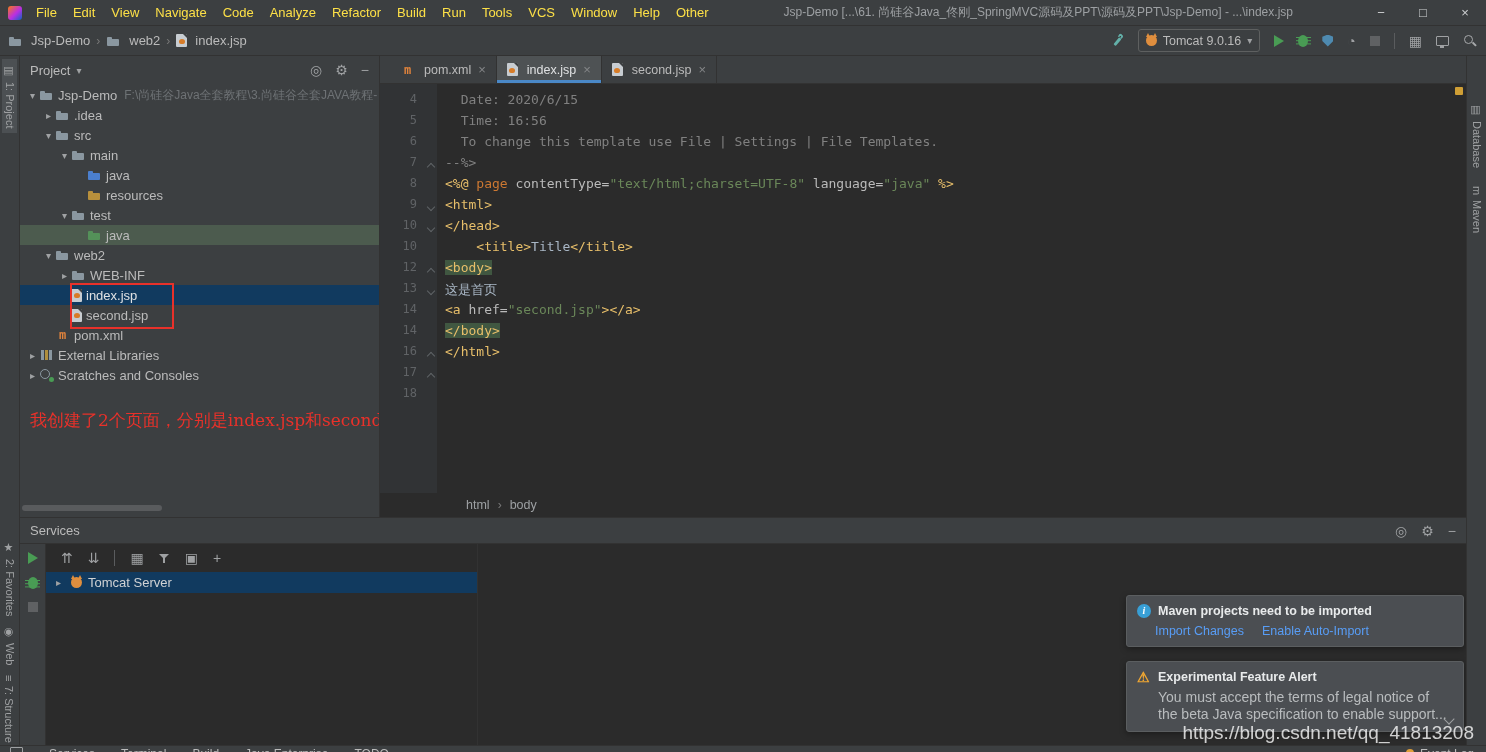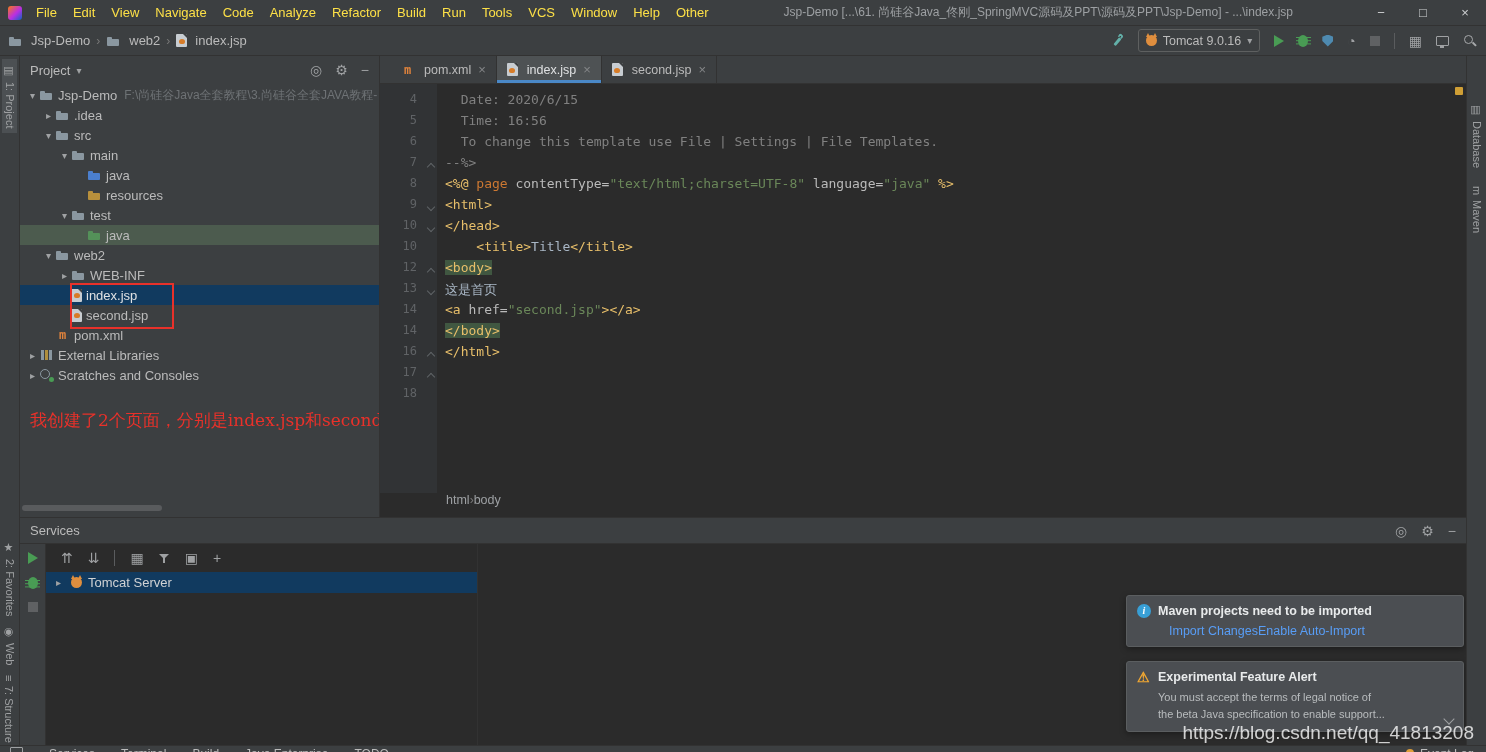--- a/index.html
+++ b/index.html
@@ -118,43 +118,43 @@
   .gline{position:relative;height:21px;line-height:21px;text-align:right;padding-right:20px;color:var(--line-number);
          font:12px "DejaVu Sans Mono",monospace;box-sizing:border-box}
   .fold{position:absolute;right:3px;top:7px;width:5px;height:5px;border-right:1.5px solid #5f6366;border-bottom:1.5px solid #5f6366}
   .fold-d{transform:rotate(45deg)}
   .fold-u{transform:rotate(-135deg);top:9px}
   .cline{height:21px;line-height:21px;padding-left:8px;font:13px "DejaVu Sans Mono",monospace;white-space:pre;color:var(--syntax-plain)}
   .tk-comment{color:var(--syntax-comment)} .tk-tag{color:var(--syntax-tag)} .tk-keyword{color:var(--syntax-keyword)}
   .tk-attr{color:var(--syntax-attr)} .tk-string{color:var(--syntax-string)} .tk-plain{color:var(--syntax-plain)}
   .tk-hl{background:var(--tag-highlight)}
   .err-badge{position:absolute;right:3px;top:3px;width:8px;height:8px;background:#cf9f35;border-radius:1px}
-  .bc{height:24px;flex:0 0 24px;background:var(--editor-bg);padding-left:66px;color:#9da0a3;font-size:12.5px;
-      display:flex;align-items:flex-start;gap:0;box-sizing:border-box}
+  .bc{height:24px;flex:0 0 24px;background:var(--editor-bg);padding-left:86px;color:#9da0a3;font-size:12.5px;
+      display:flex;align-items:center;gap:8px;box-sizing:border-box}
 
   
   .services{position:absolute;left:20px;top:517px;width:1446px;height:228px;background:var(--editor-bg);
             border-top:1px solid var(--border);box-sizing:border-box;z-index:4}
   .svc-header{height:26px;background:var(--panel-bg);display:flex;align-items:center;gap:14px;padding:0 10px;
               border-bottom:1px solid var(--border);box-sizing:border-box}
   .svc-body{position:absolute;top:26px;left:0;right:0;bottom:0;display:flex}
   .svc-side{width:26px;flex:0 0 26px;background:var(--panel-bg);border-right:1px solid var(--border);display:flex;
             flex-direction:column;align-items:center;padding-top:8px;gap:13px;box-sizing:border-box}
   .svc-tree{width:432px;flex:0 0 432px;border-right:1px solid var(--border);position:relative;box-sizing:border-box}
   .svc-toolbar{height:28px;display:flex;align-items:center;gap:15px;padding-left:15px}
   .svc-row{height:21px;display:flex;align-items:center;background:var(--selection-focus);padding-left:6px;gap:6px;color:#d0d2d4}
   .svc-details{flex:1;position:relative}
   .placeholder{position:absolute;left:0;right:0;top:58px;text-align:center;color:#787878}
   .cards{position:absolute;right:2px;bottom:13px;display:flex;flex-direction:column;gap:14px;width:338px}
   .card{position:relative;background:var(--notification-bg);border:1px solid #5b5e60;border-radius:3px;
         padding:8px 10px;box-shadow:0 2px 6px rgba(0,0,0,.35);box-sizing:border-box}
   .card-title{display:flex;gap:7px;align-items:center;color:#e8eaeb;font-weight:bold;font-size:12.5px}
-  .card-links{margin:6px 0 0 32px;display:flex;}
+  .card-links{margin:6px 0 0 18px;display:flex;gap:18px}
   .card-link{color:var(--link);font-size:12.5px;text-decoration:none}
-  .card-body{margin:5px 0 0 21px;color:#b9bcbe;font-size:11px;line-height:17px}
+  .card-body{margin:5px 0 0 21px;color:#b9bcbe;font-size:14px;line-height:17px}
   .card-chevron{position:absolute;right:10px;bottom:8px;width:7px;height:7px;border-right:1.6px solid #9fa1a3;
                 border-bottom:1.6px solid #9fa1a3;transform:rotate(45deg)}
 
   
   .statusbar{position:absolute;left:0;top:745px;width:1486px;height:7px;background:var(--panel-bg);
              border-top:1px solid var(--border);overflow:hidden;z-index:20;box-sizing:border-box;display:flex;
              align-items:flex-start;gap:26px;padding:1px 12px 0 10px;font-size:12px;color:#bbb}
   .sb-tabs{display:flex;gap:26px}
   .sb-right{margin-left:auto;display:flex;gap:6px;align-items:flex-start}
   .watermark{position:absolute;right:12px;bottom:8px;color:rgba(255,255,255,.78);font-size:19px;z-index:50}

